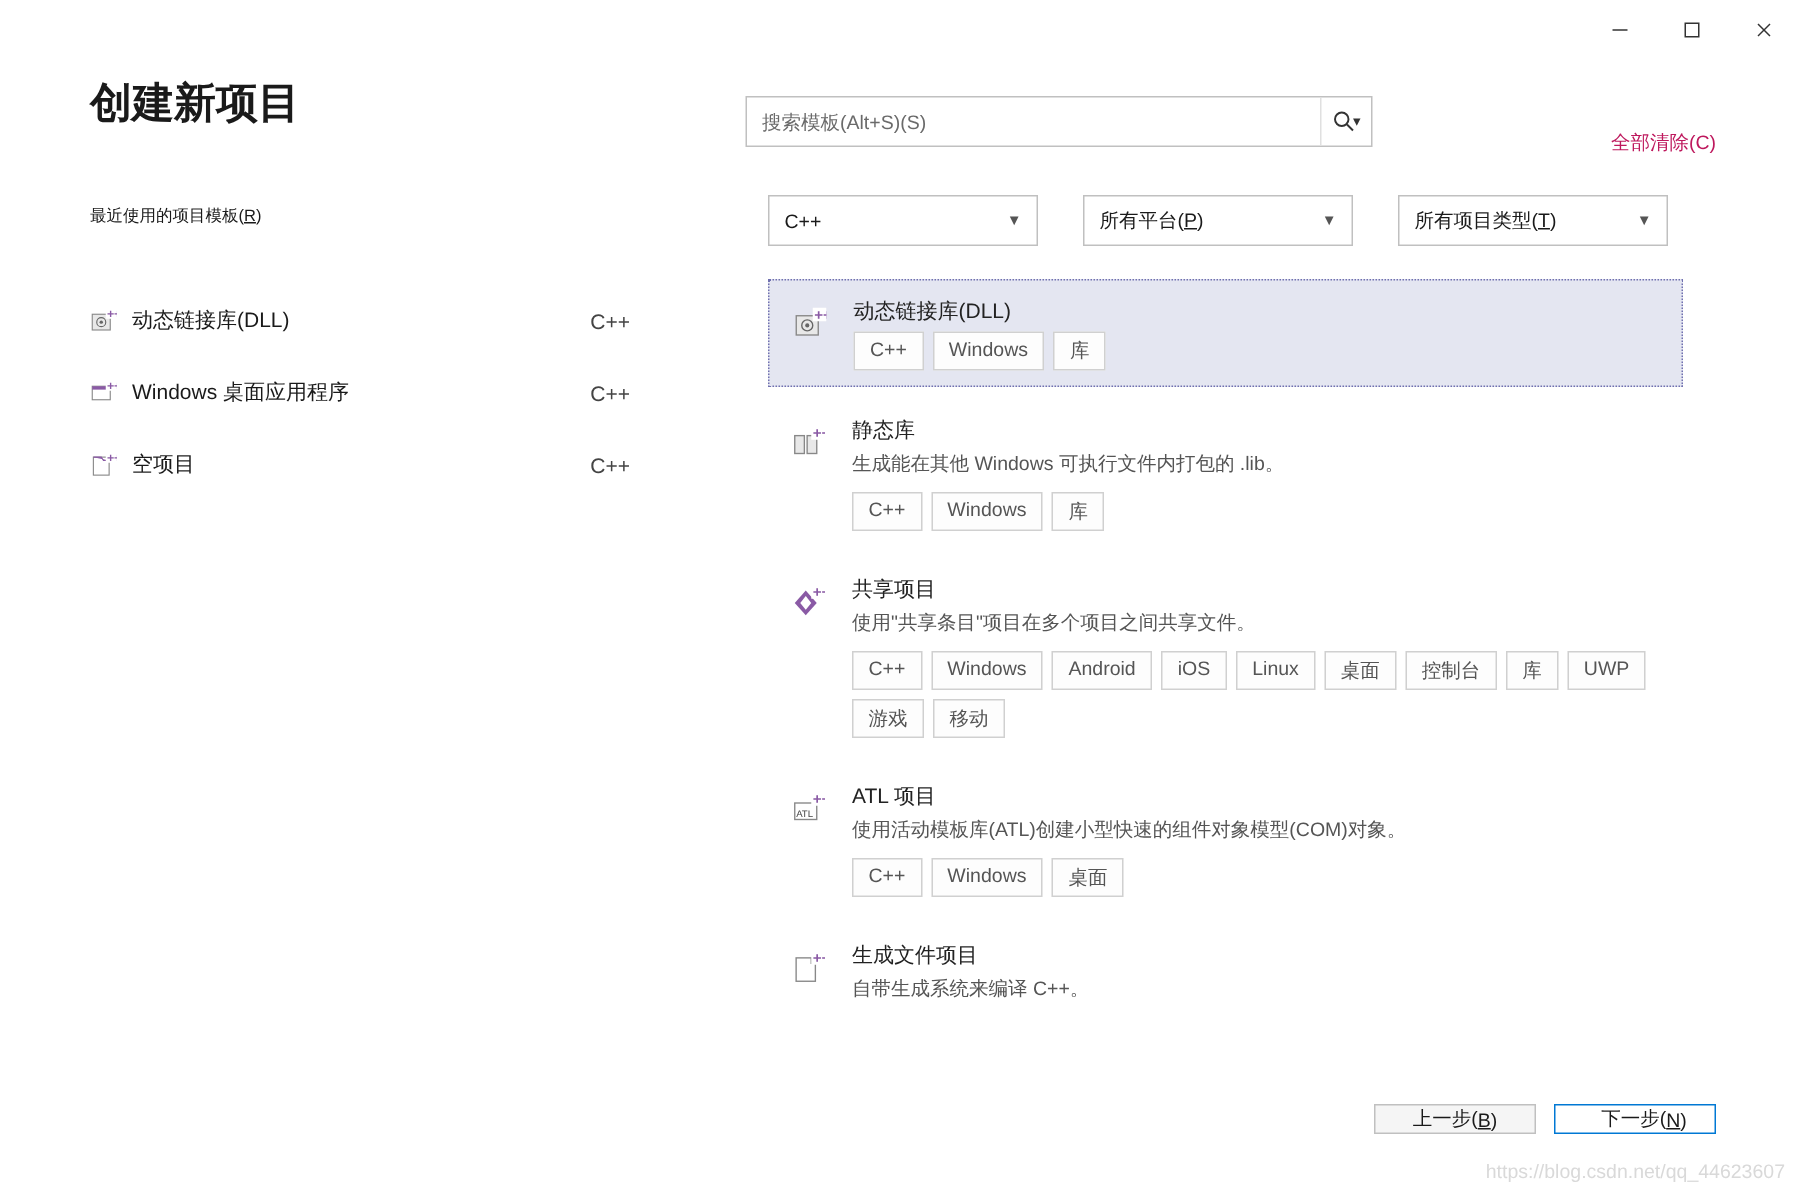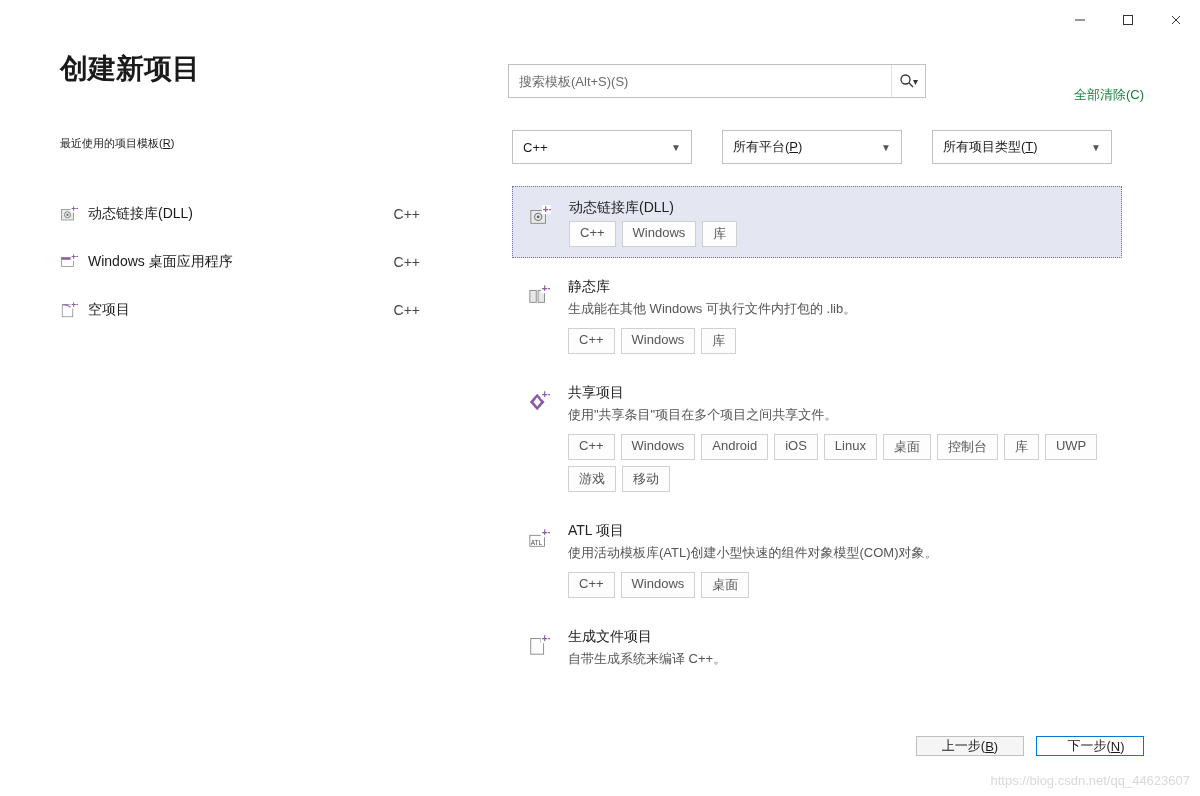--- a/index.html
+++ b/index.html
@@ -27,21 +27,21 @@
   position: absolute;
   top: 50px;
   left: 60px;
   font-size: 28px;
   font-weight: 600;
 }
 
 .search-box {
   position: absolute;
   top: 64px;
-  left: 508px;
+  left: 497px;
   width: 418px;
   height: 34px;
   border: 1px solid #c0c0c0;
   display: flex;
   align-items: center;
 }
 .search-box input {
   flex: 1;
   border: none;
   outline: none;
@@ -57,21 +57,21 @@
   display: flex;
   align-items: center;
   justify-content: center;
   border-left: 1px solid #e0e0e0;
 }
 
 .clear-all {
   position: absolute;
   top: 86px;
   right: 56px;
-  color: #15803d;
+  color: #be185d;
   font-size: 13px;
   cursor: pointer;
 }
 
 .recent-label {
   position: absolute;
   top: 136px;
   left: 60px;
   font-size: 11px;
 }

